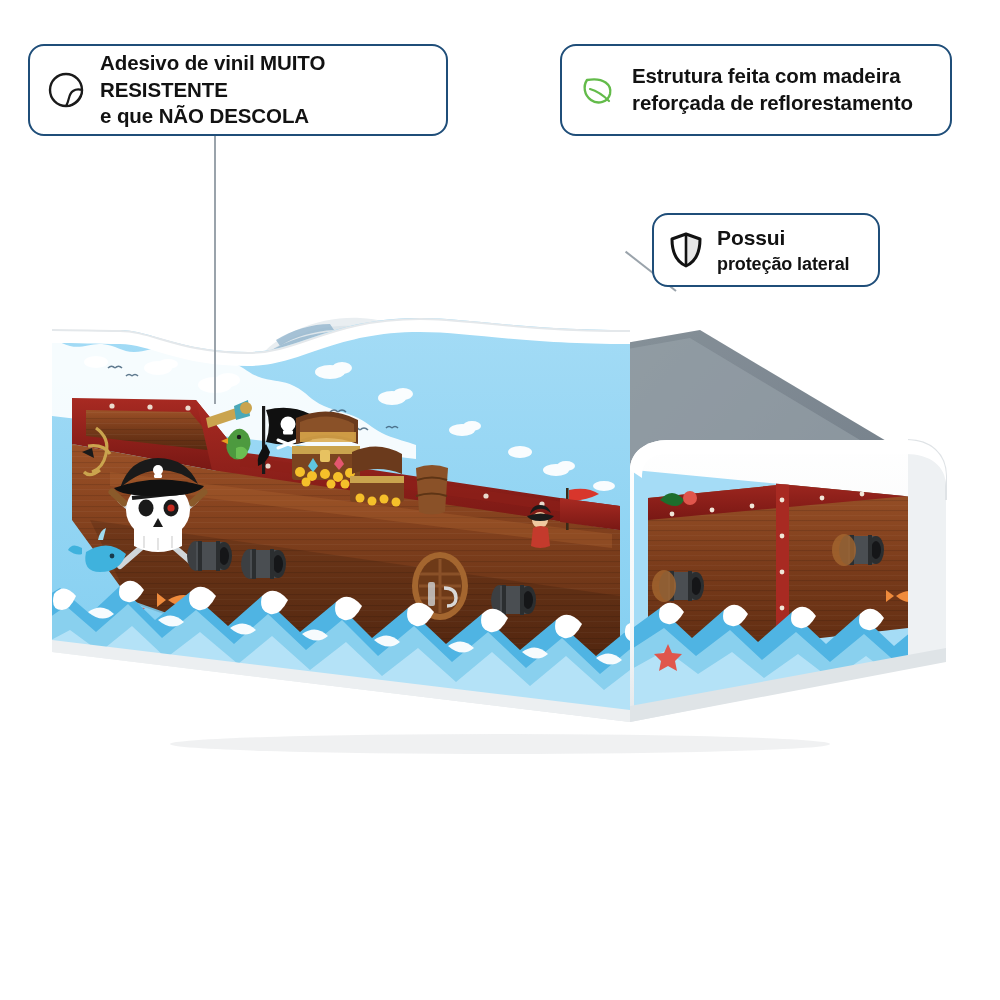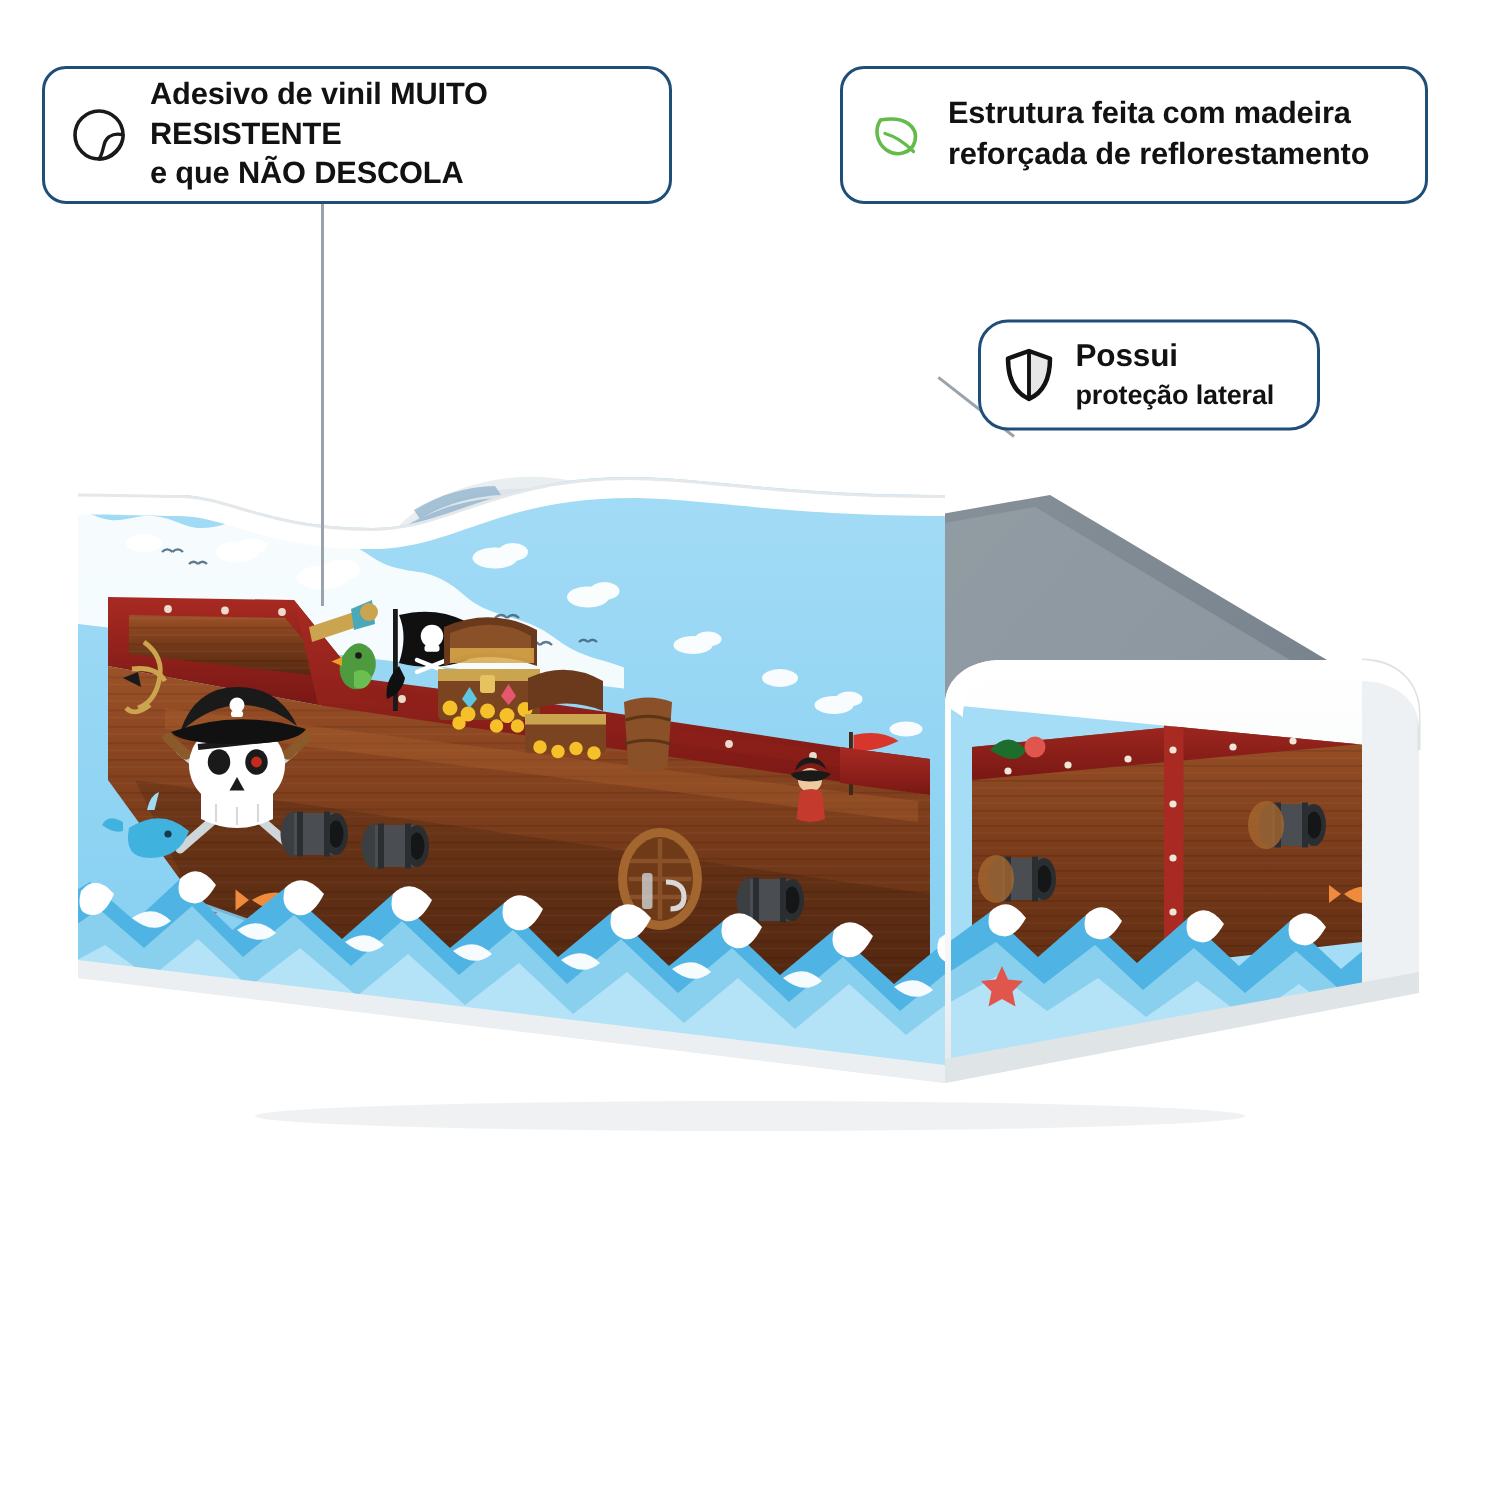--- a/index.html
+++ b/index.html
@@ -22,21 +22,21 @@
   }
   .callout .ico{flex:0 0 auto;display:flex;align-items:center;justify-content:center;}
   .callout .txt{
     font-weight:bold;color:#121212;
     line-height:1.30;letter-spacing:-0.1px;
   }
   #callout-vinyl{left:28px;top:44px;width:420px;height:92px;padding:0 14px 0 16px;}
   #callout-vinyl .txt{font-size:20.5px;margin-left:14px;}
   #callout-wood{left:560px;top:44px;width:392px;height:92px;padding:0 12px 0 16px;}
   #callout-wood .txt{font-size:20.5px;margin-left:14px;}
-  #callout-protection{left:652px;top:213px;width:228px;height:74px;padding:0 24px 0 14px;border-radius:20px;}
+  #callout-protection{left:652px;top:213px;width:228px;height:74px;padding:0 24px 0 14px;}
   #callout-protection .txt{font-size:19.5px;margin-left:13px;}
   #callout-protection .l1{font-size:21px;}
   #callout-protection .l2{font-size:18px;text-align:right;}
 
   
   .leader{position:absolute;background:#9aa3ab;z-index:30;}
   #leader-vinyl{left:214px;top:136px;width:2px;height:268px;}
   #leader-protection{
     left:612px;top:290px;width:64px;height:2px;
     transform-origin:100% 50%;transform:rotate(38deg);

